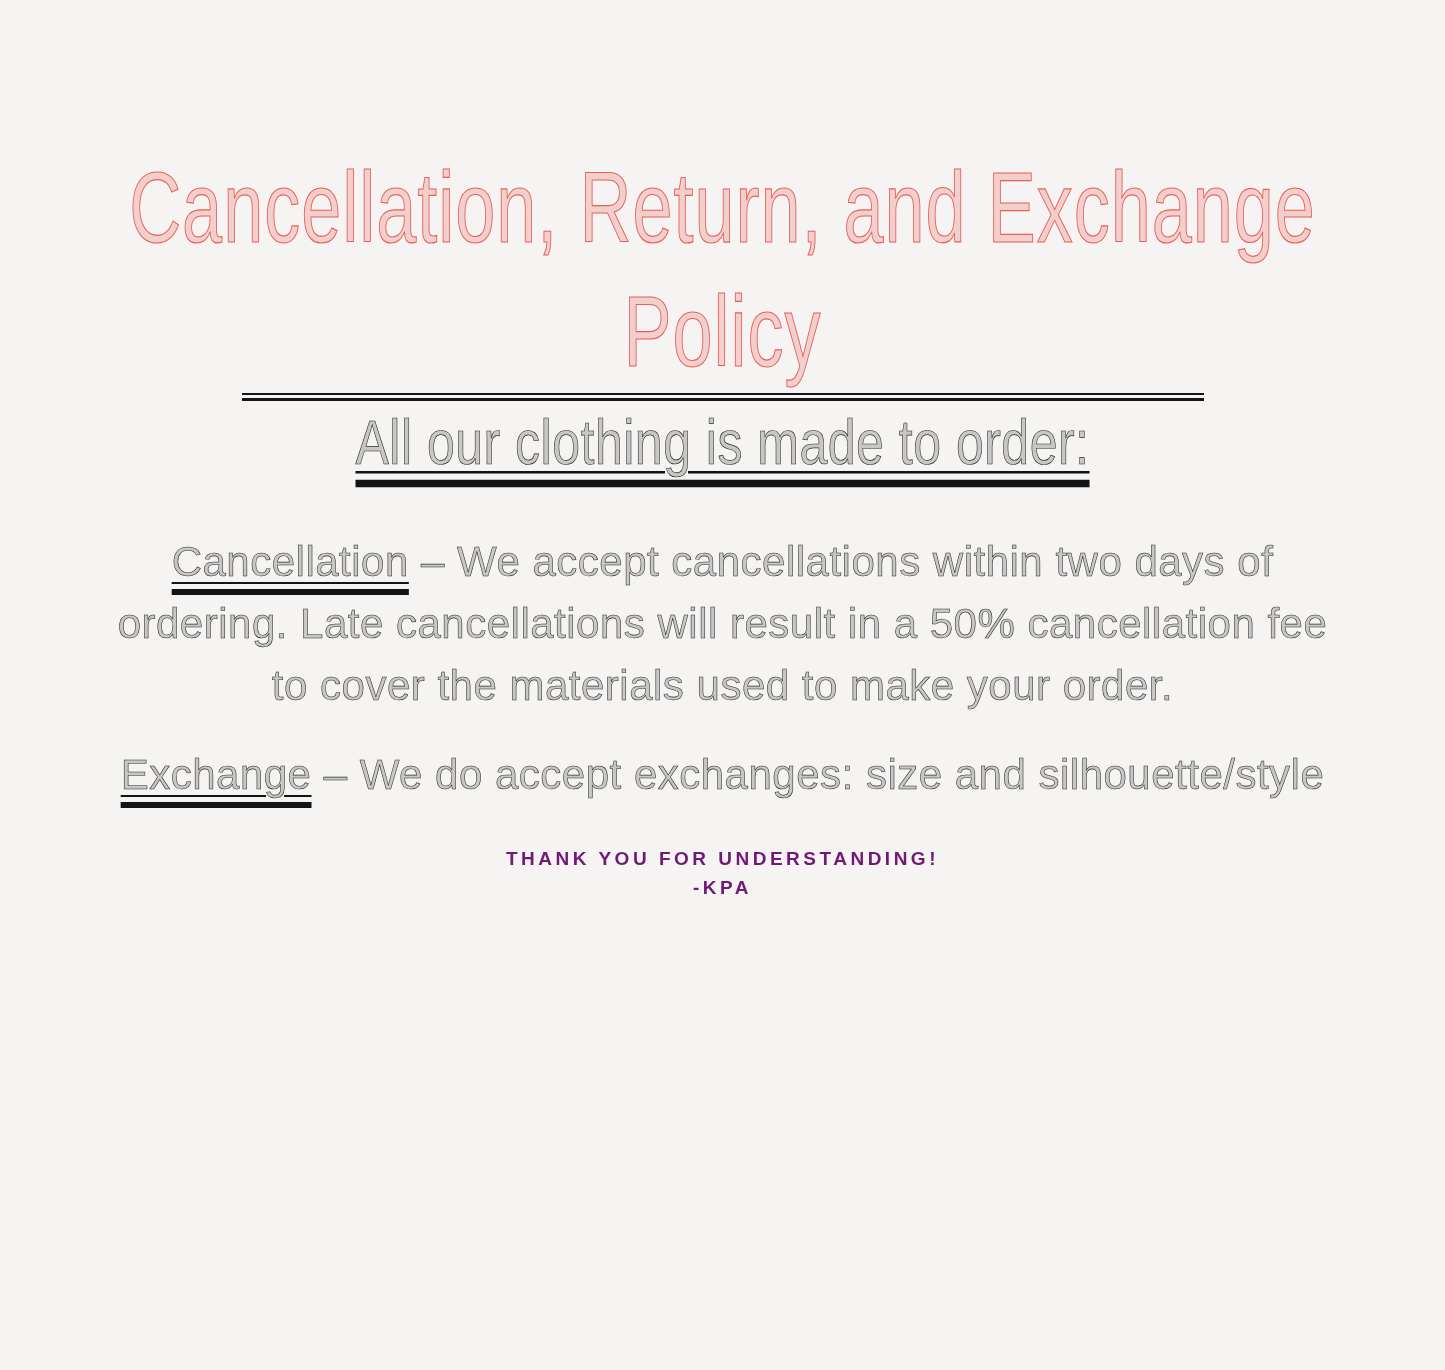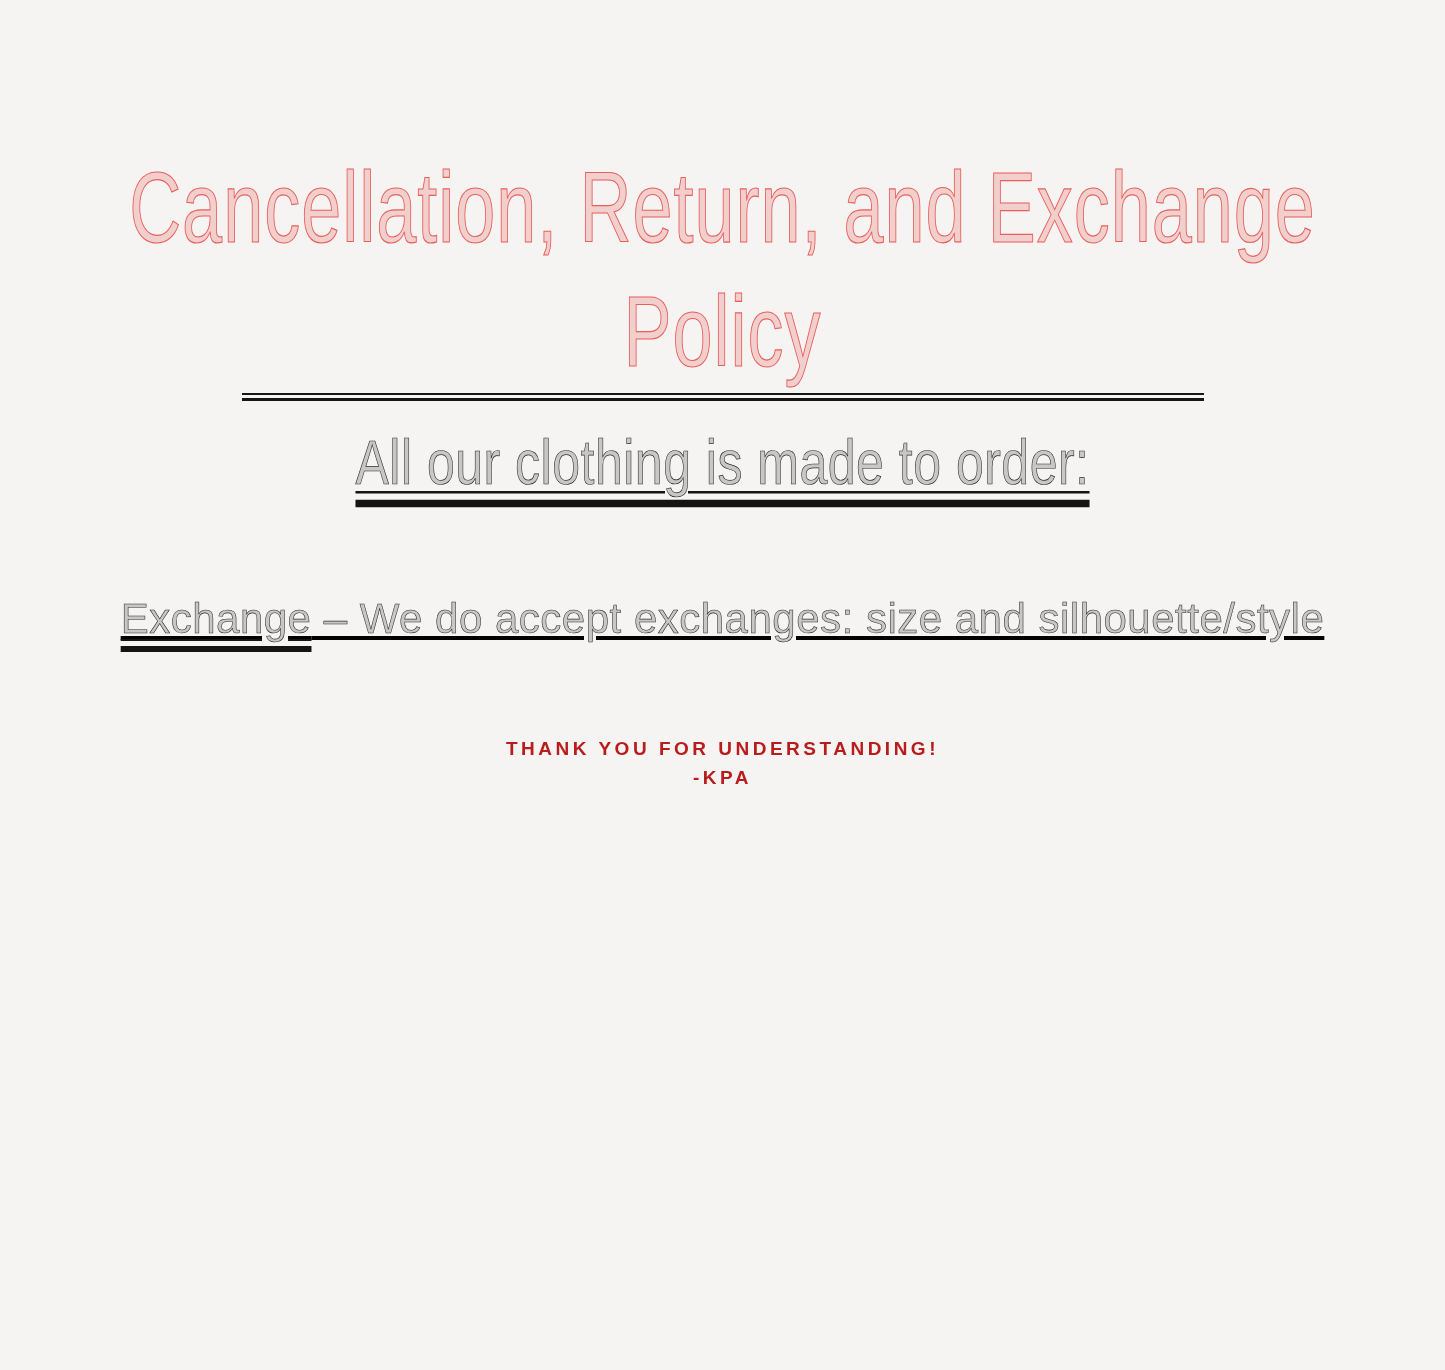--- a/index.html
+++ b/index.html
@@ -28,21 +28,21 @@
   }
   .title-line { display: block; white-space: nowrap; }
 
   .divider {
     width: 962px; height: 3px;
     margin: 8px auto 0 auto;
     border-top: 2px solid #161616;
     border-bottom: 3px solid #161616;
   }
 
-  .subtitle-wrap { height: 88px; margin-top: 20px; }
+  .subtitle-wrap { height: 88px; margin-top: 0; }
   .subtitle {
     margin: 0;
     font-size: 50px; font-weight: 300; line-height: 66px;
     text-align: center; letter-spacing: 0.5px;
     transform: scaleY(1.25); transform-origin: top center;
   }
 
   
   .u-thick {
     text-decoration-line: underline;
@@ -53,34 +53,34 @@
   }
   .u-thin {
     text-decoration-line: underline;
     text-decoration-color: #141414;
     text-decoration-thickness: 2px;
     text-underline-offset: 6px;
   }
 
   .policy { margin: 42px 0 0 0; }
   .policy-return { margin-top: 66px; }
-  .policy-exchange { margin-top: 79px; text-decoration: underline; }
+  .policy-exchange { margin-top: 27px; }
   .line {
     margin: 0;
     font-size: 42px; font-weight: 300; line-height: 62px;
     letter-spacing: 0.5px;
     text-align: center; white-space: nowrap;
   }
 
   .footer {
-    margin-top: 84px;
+    margin-top: 38px;
     text-align: center;
     font-size: 19px; font-weight: 700;
     letter-spacing: 3.5px; line-height: 29px;
-    color: #b91c1c;
+    color: #701a75;
   }
 </style>
 </head>
 <body>
 
 <div class="page">
 
   <header class="title-wrap">
     <h1 class="title outline-accent">
       <span class="title-line">Cancellation, Return, and Exchange</span>
@@ -89,20 +89,25 @@
   </header>
 
   <div class="divider"></div>
 
   <div class="subtitle-wrap">
     <h2 class="subtitle outline-dark">
       <span class="u-thick"><span class="u-thin">All our clothing is made to order:</span></span>
     </h2>
   </div>
 
+  <section class="policy policy-cancellation">
+    <p class="line outline-dark"><span class="u-thick"><span class="u-thin">Cancellation</span></span><span> – We accept cancellations within two days of</span></p>
+    <p class="line outline-dark">ordering. Late cancellations will result in a 50% cancellation fee</p>
+    <p class="line outline-dark">to cover the materials used to make your order.</p>
+  </section>
 
 
   <section class="policy policy-exchange">
     <p class="line outline-dark"><span class="u-thick"><span class="u-thin">Exchange</span></span><span> – We do accept exchanges: size and silhouette/style</span></p>
   </section>
 
   <footer class="footer">
     <div>THANK YOU FOR UNDERSTANDING!</div>
     <div>-KPA</div>
   </footer>

